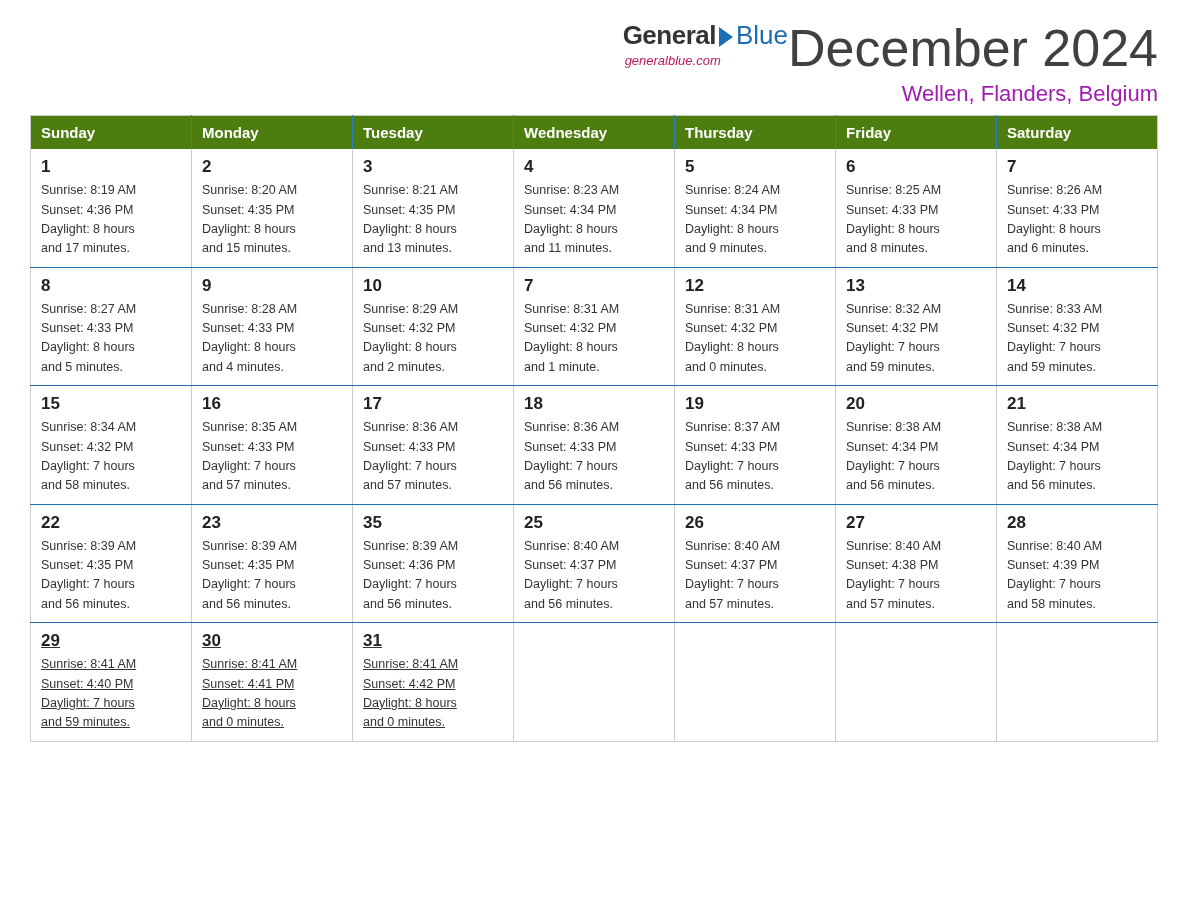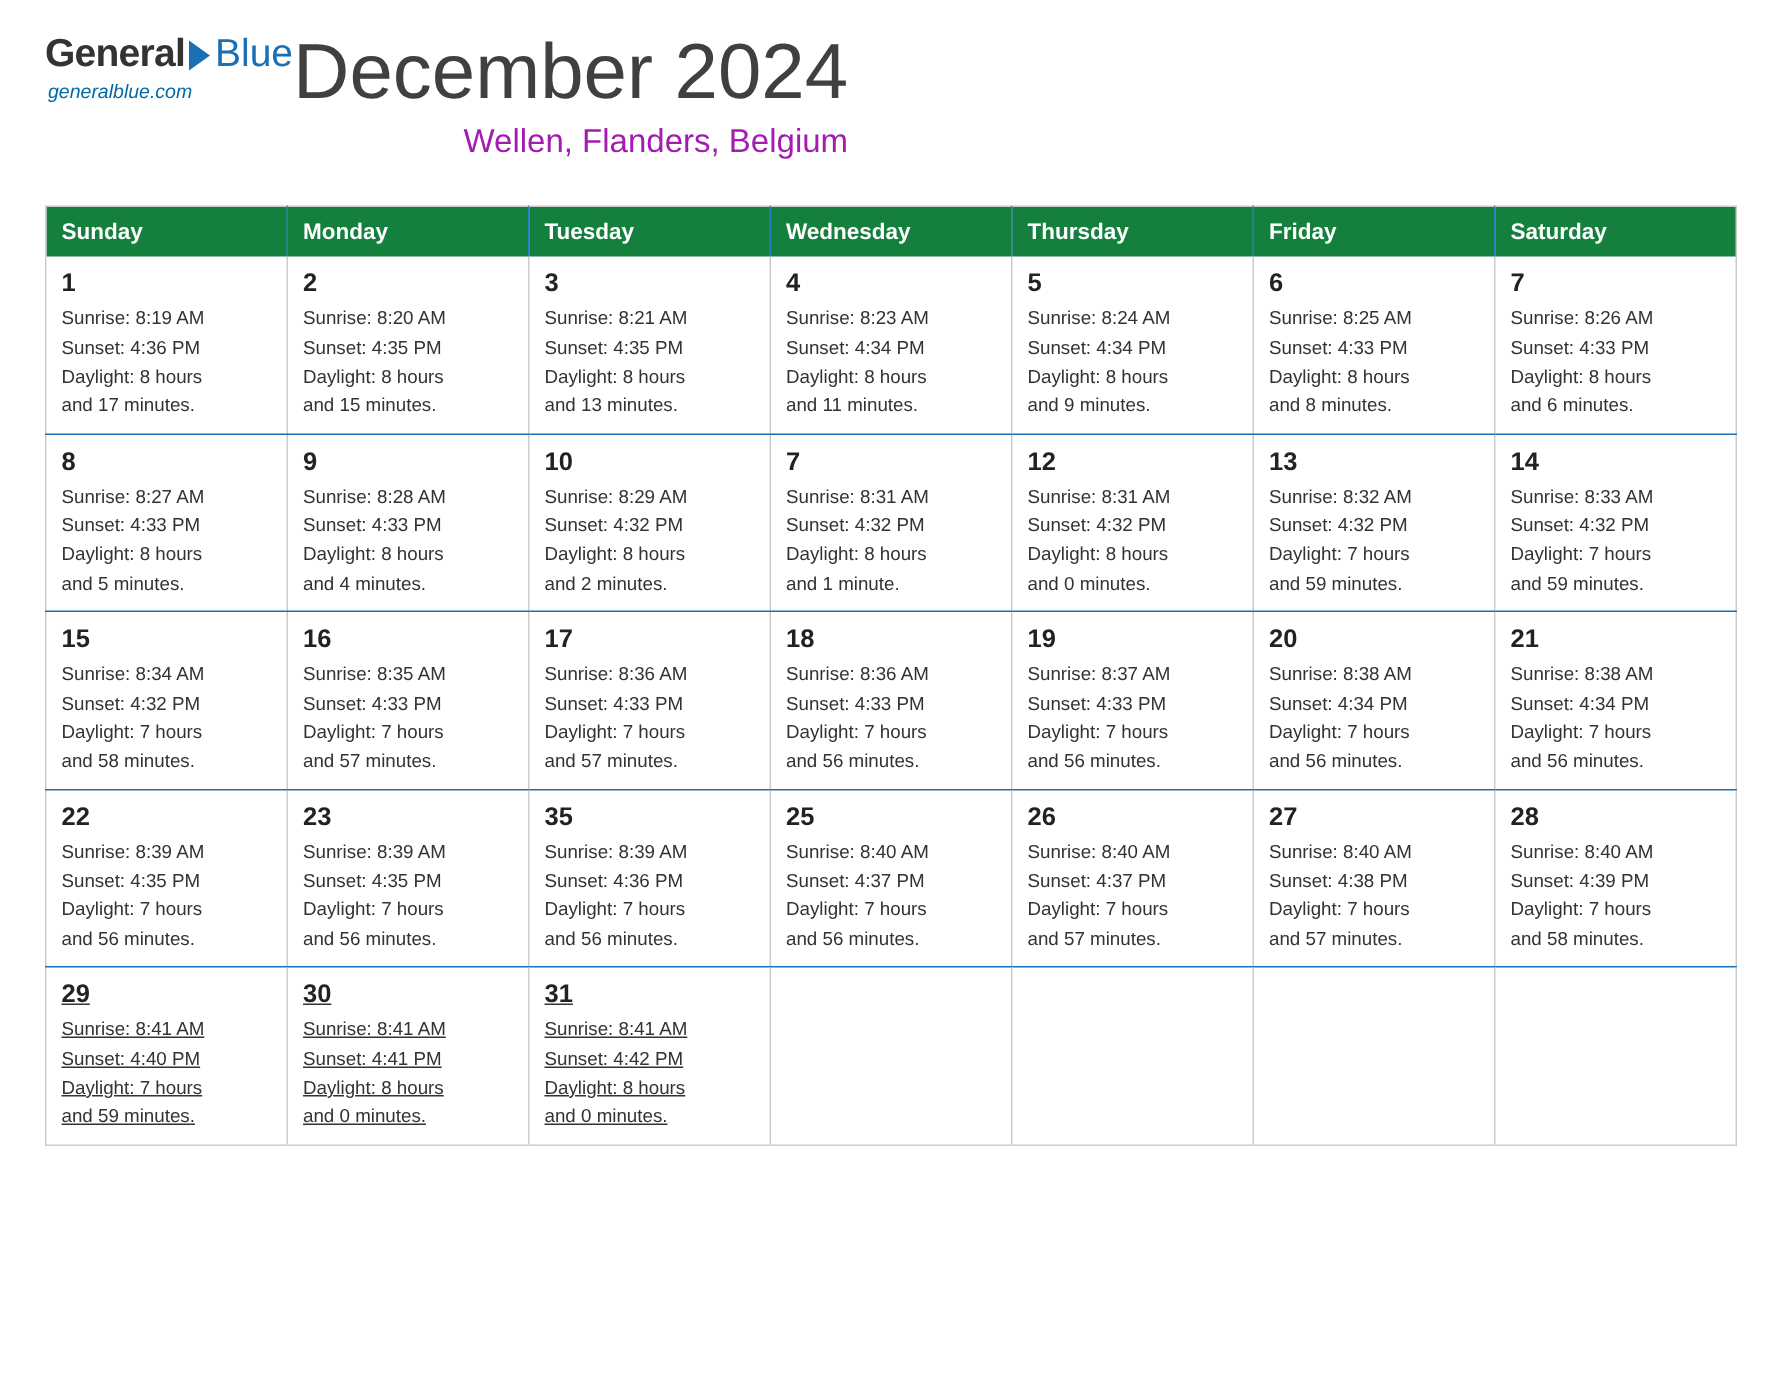--- a/index.html
+++ b/index.html
@@ -5,23 +5,23 @@
     * { box-sizing: border-box; margin: 0; padding: 0; }
     body {
       font-family: Arial, Helvetica, sans-serif;
       background: #fff;
       width: 1188px;
       min-height: 918px;
       padding: 20px 30px;
     }
     .header {
       display: flex;
-      justify-content: flex-start;
+      justify-content: flex-end;
       align-items: flex-start;
-      margin-bottom: 30px;
+      margin-bottom: 8px;
     }
     .logo {
       display: flex;
       flex-direction: column;
       align-items: flex-start;
     }
     .logo-top {
       display: flex;
       align-items: center;
     }
@@ -41,21 +41,21 @@
       margin-top: 2px;
     }
     .logo-blue {
       font-size: 26px;
       font-weight: normal;
       color: #1a6fb5;
       margin-left: 3px;
     }
     .logo-tagline {
       font-size: 13px;
-      color: #0369a1;
+      color: #be185d;
       font-style: italic;
       margin-top: 2px;
       margin-left: 2px;
     }
     .title-block {
       text-align: right;
     }
     .title-block h1 {
       font-size: 52px;
       font-weight: 300;
@@ -67,21 +67,21 @@
       font-weight: 400;
       color: #a21caf;
       margin-top: 4px;
     }
     .calendar {
       width: 100%;
       border-collapse: collapse;
       border: 1px solid #ccc;
     }
     .calendar thead tr th {
-      background: #15803d;
+      background: #4d7c0f;
       color: #fff;
       font-size: 15px;
       font-weight: 600;
       padding: 8px 10px;
       text-align: left;
       border-right: 1px solid #2a80c5;
     }
     .calendar thead tr th:last-child {
       border-right: none;
     }

